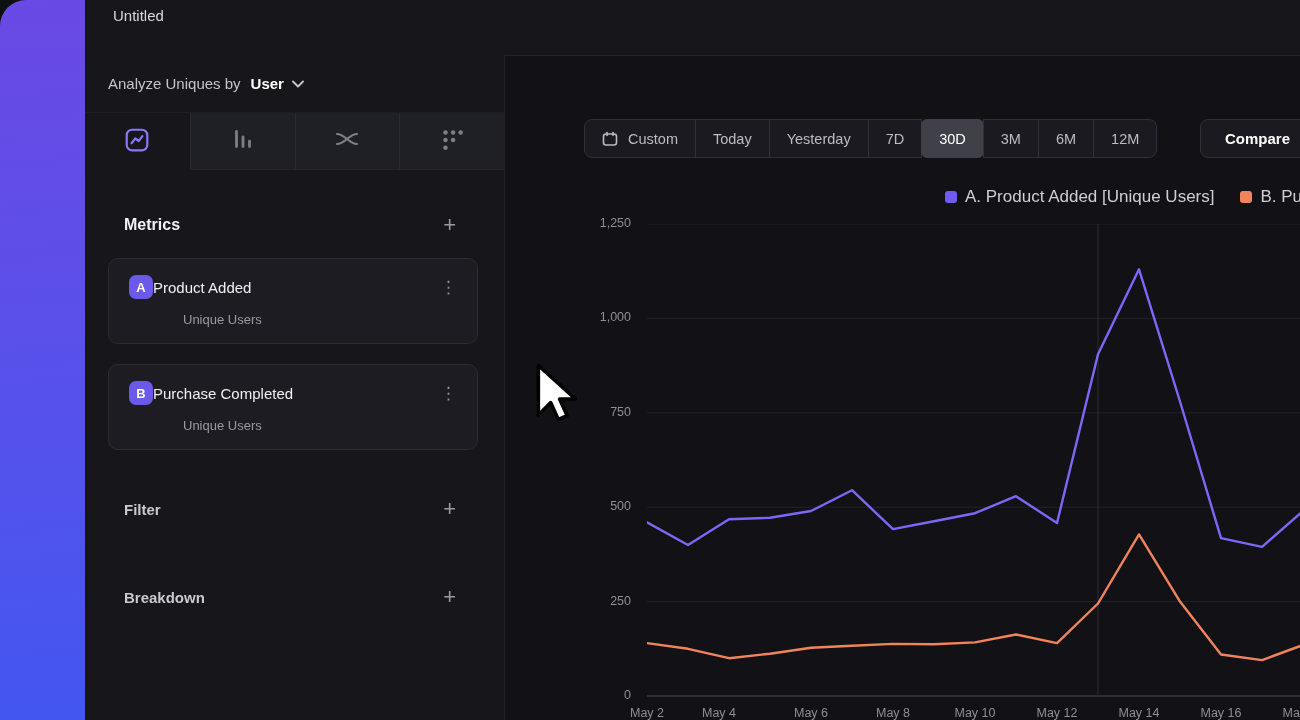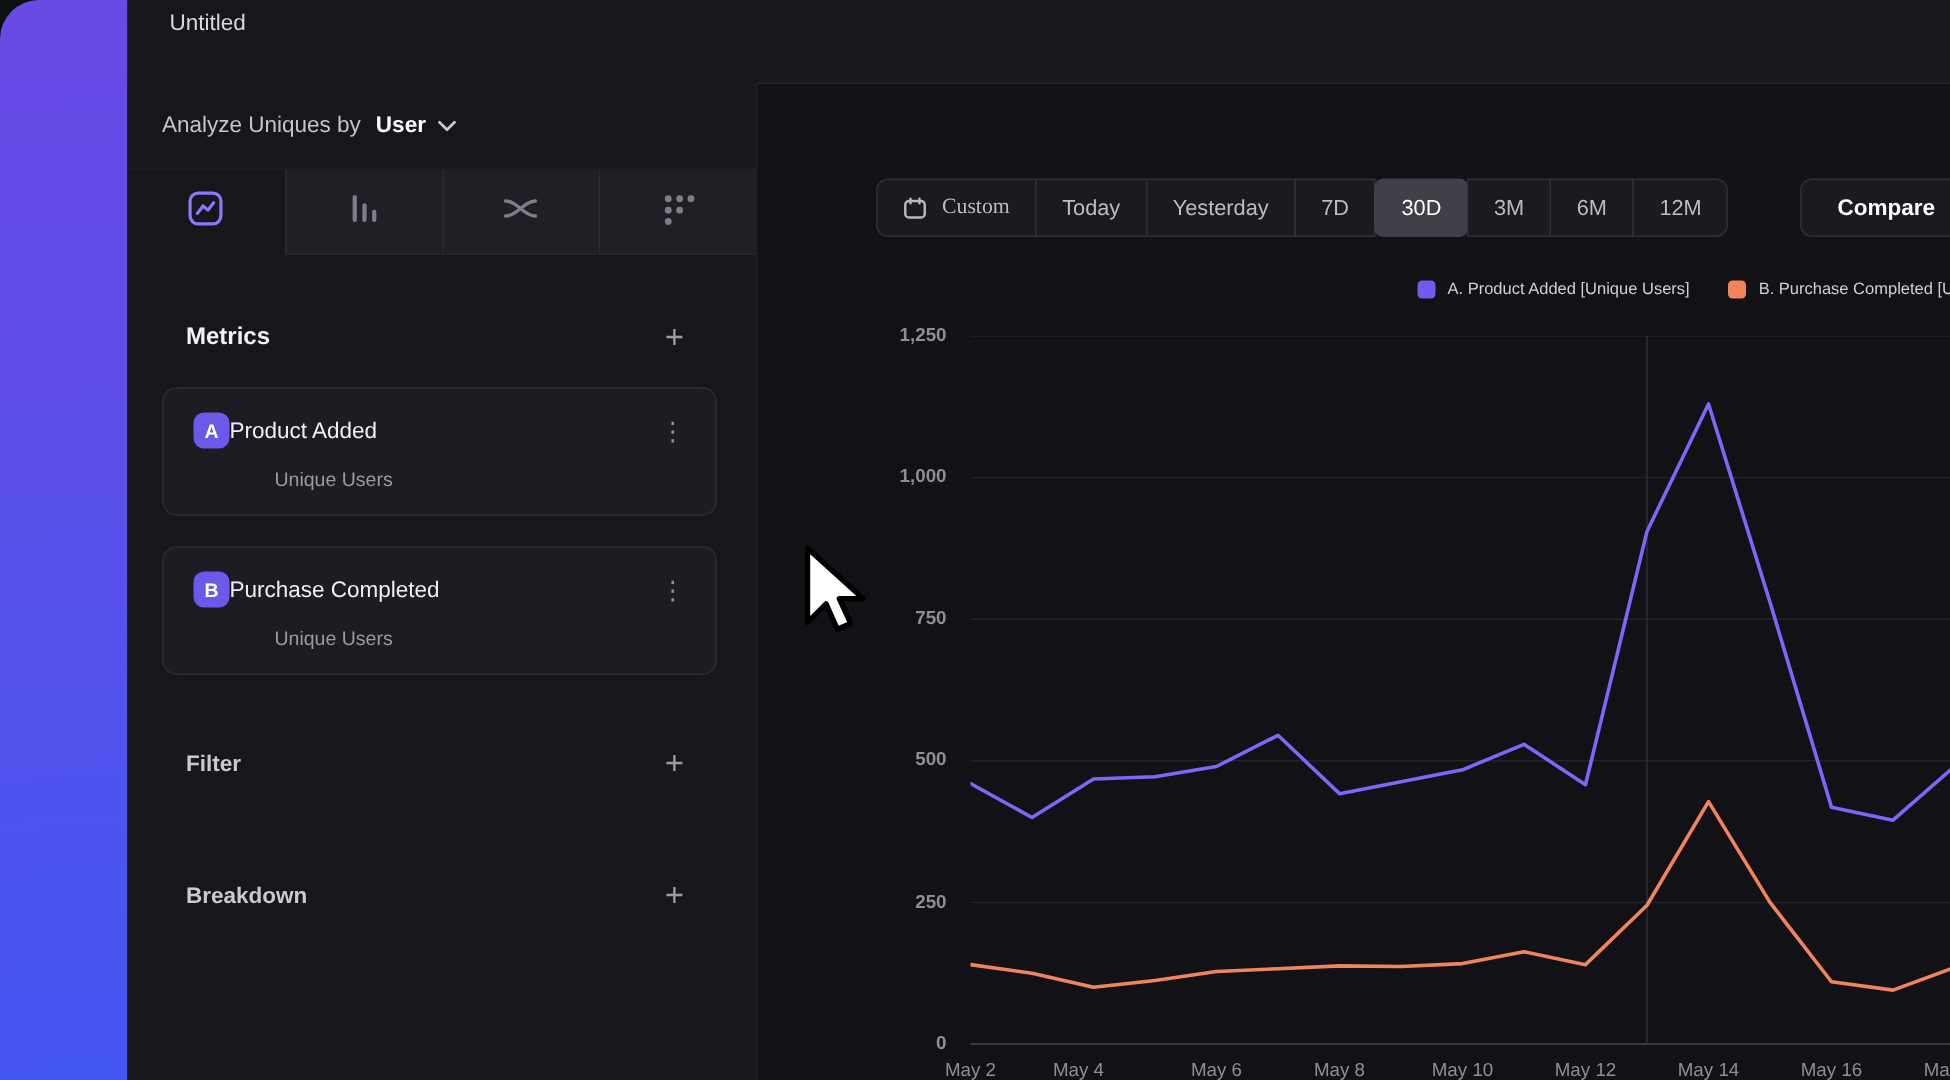--- a/index.html
+++ b/index.html
@@ -72,38 +72,38 @@
     position: absolute; left: 420px; top: 55px; width: 795px; height: 665px;
     background: #111116; border-top: 1px solid #25252c; overflow: hidden;
   }
 
   .ranges { position: absolute; left: 79px; top: 63px; display: flex; }
   .rbtn {
     height: 39px; display: flex; align-items: center; padding: 0 17px;
     background: #1a1a20; border: 1px solid #303038; margin-left: -1px;
     font-size: 14.5px; color: #bcbcc4; white-space: nowrap;
   }
-  .rbtn:first-child { border-radius: 8px 0 0 8px; margin-left: 0; font-family: Liberation Serif, serif; }
+  .rbtn:first-child { border-radius: 8px 0 0 8px; margin-left: 0; }
   .rbtn:last-child { border-radius: 0 8px 8px 0; }
   .rbtn.selected { background: #404049; border-color: #404049; color: #fff; border-radius: 6px; }
   .cal-icon { margin-right: 10px; display: inline-flex; }
 
   .compare {
     position: absolute; left: 695px; top: 63px; height: 39px; width: 130px;
     display: flex; align-items: center; padding: 0 24px;
     background: #1a1a20; border: 1px solid #303038; border-radius: 8px;
     font-size: 15px; font-weight: 700; color: #fff;
   }
 
   .legend { position: absolute; left: 440px; top: 131px; display: flex; white-space: nowrap; }
-  .litem { display: flex; align-items: center; margin-right: 26px; font-size: 11px; color: #cfcfd6; }
+  .litem { display: flex; align-items: center; margin-right: 26px; font-size: 17px; color: #cfcfd6; }
   .swatch { width: 12px; height: 12px; border-radius: 3px; margin-right: 8px; flex: none; }
 
   .chart { position: absolute; left: 0; top: 168px; width: 900px; height: 510px; }
-  .ylabel { position: absolute; left: 0; width: 126px; text-align: right; font-size: 12.5px; color: #8e8e97; font-weight: bold; }
+  .ylabel { position: absolute; left: 0; width: 126px; text-align: right; font-size: 12.5px; color: #8e8e97; }
   .xlabel { position: absolute; top: 482px; width: 62px; text-align: center; font-size: 12.5px; color: #8e8e97; }
   #plot-svg { position: absolute; left: 142px; top: 0; }
 
   
   .cursor { position: absolute; left: 533px; top: 362px; z-index: 50; pointer-events: none; }
 </style>
 </head>
 <body>
 
 <div class="bg-strip">

